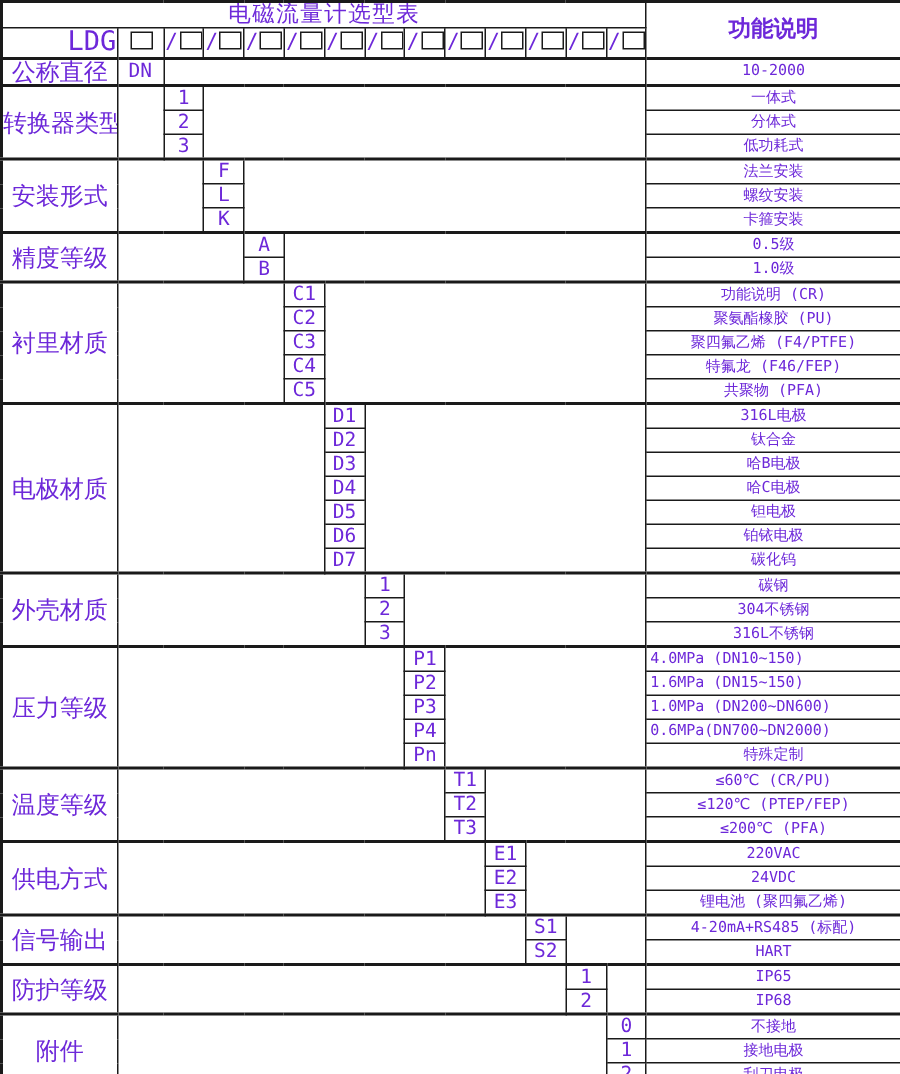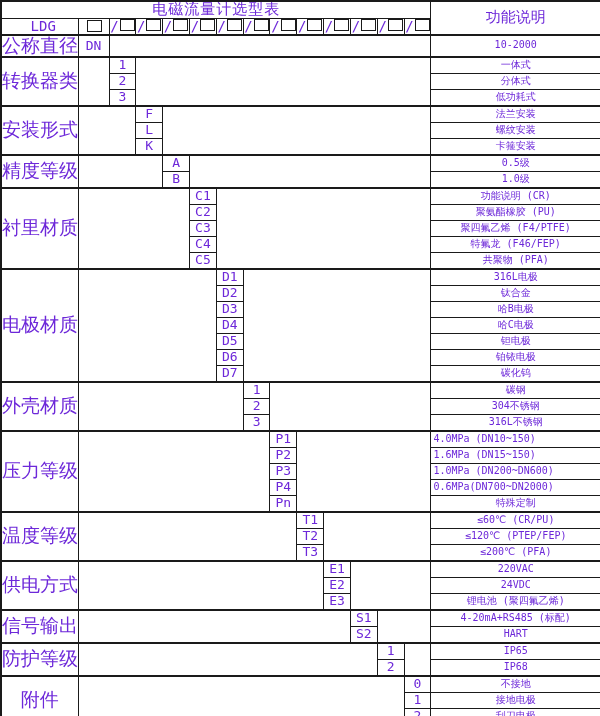--- a/index.html
+++ b/index.html
@@ -14,23 +14,23 @@
   }
   td{
     border:1px solid #1a1a1a;
     padding:0;margin:0;
     text-align:center;vertical-align:middle;
     font-size:13px;line-height:1.05;
     overflow:hidden;white-space:nowrap;
     height:15px;
   }
   td.title{font-size:15px;letter-spacing:1px;}
-  td.fhead{font-size:15px;}
-  td.ldg{text-align:center;padding-left:7px;font-size:14px;}
-  td.glabel{font-size:19px;margin-top:16px;}
+  td.fhead{font-size:15px;font-weight:bold;}
+  td.ldg{text-align:right;padding-left:7px;font-size:18px;}
+  td.glabel{font-size:16px;margin-top:16px;}
   td.desc{font-size:10px;}
   td.al{text-align:left;padding-left:2px;}
   tr.gs td{border-top:2px solid #1a1a1a;}
   .sbox{
     display:inline-block;width:13px;height:10px;
     border:1px solid #1a1a1a;vertical-align:middle;
     margin:0 0 2px 1px;background:#fff;
   }
   .slash{font-size:14px;vertical-align:middle;}
 </style>

